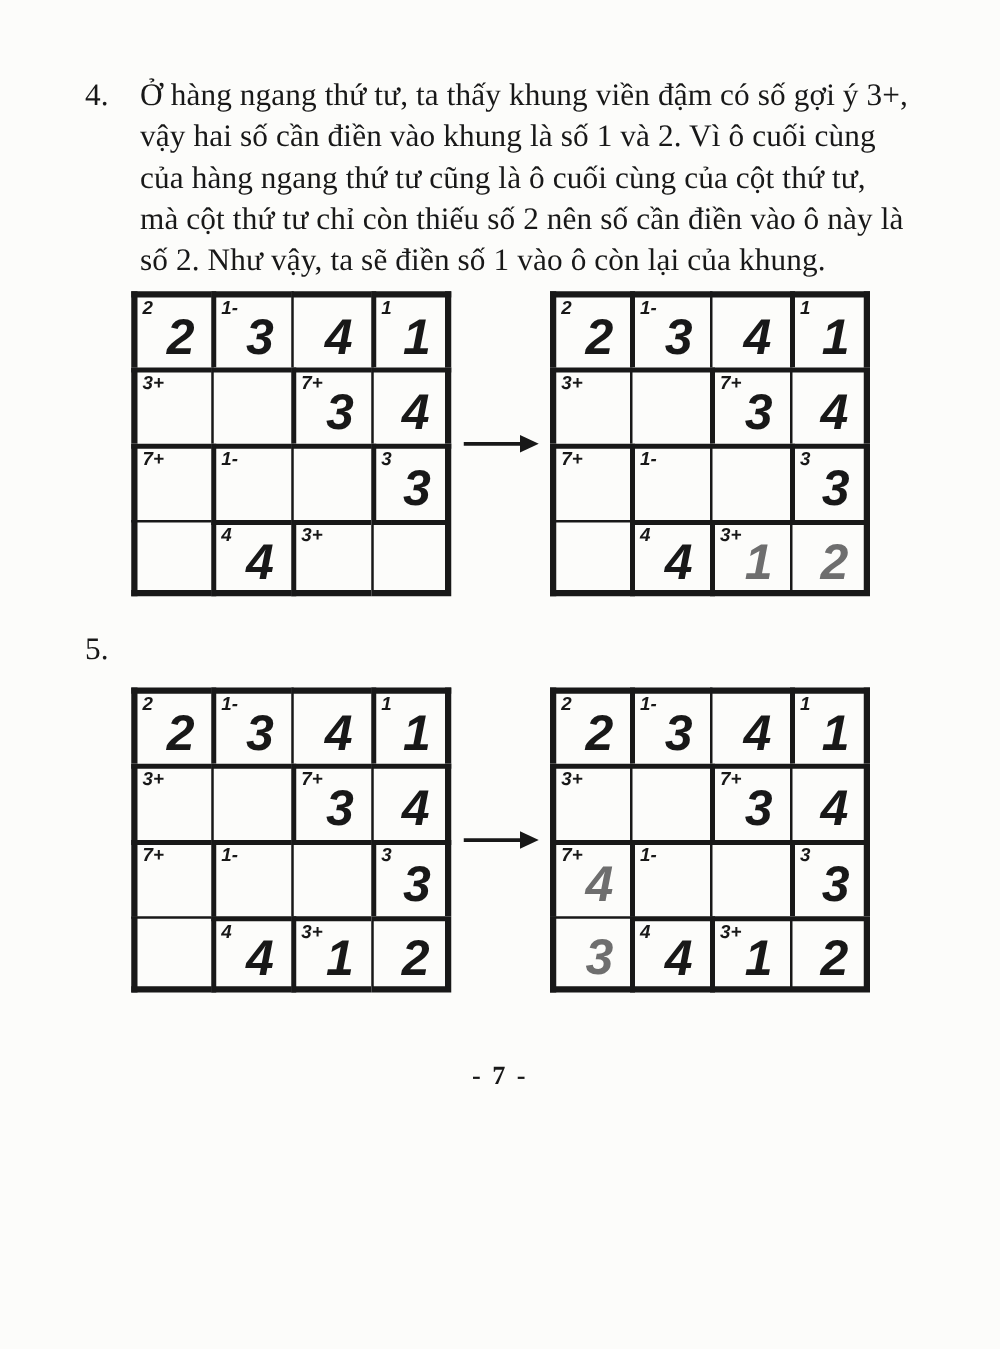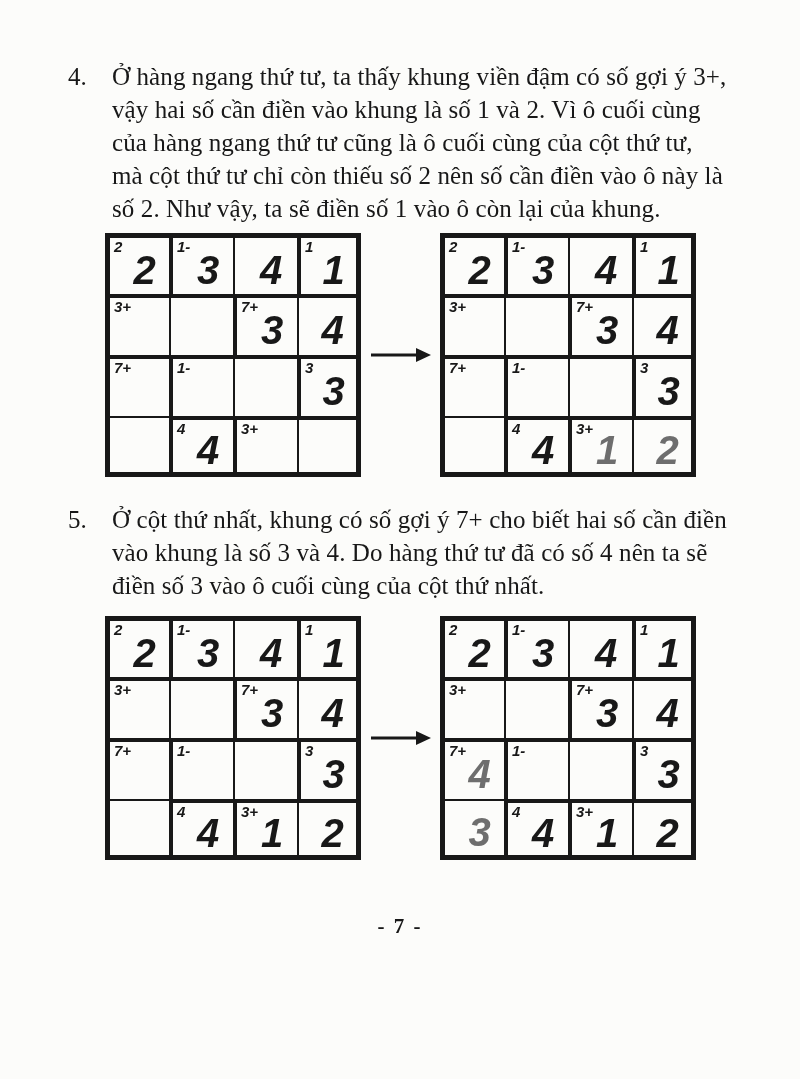--- a/index.html
+++ b/index.html
@@ -192,21 +192,20 @@
           <span class="val pencil">1</span>
         </div>
         <div class="cell" style="border-style: solid; border-color: rgb(24, 24, 24); border-width: 4px 5px 5px 2px;">
           <span class="val pencil">2</span>
         </div>
       </div>
   </div>
 
   <section class="step step-5">
     <div class="step-num">5.</div>
-    <div class="step-text">Ở cột thứ nhất, khung có số gợi ý 7+ cho biết hai số cần điền vào khung là số 3 và 4. Do hàng thứ tư đã có số 4 nên ta sẽ điền số 3 vào ô cuối cùng của cột thứ nhất.</div>
   </section>
 
   <div class="grids-row grids-row-5">
     <div class="kgrid">
         <div class="cell" style="border-style: solid; border-color: rgb(24, 24, 24); border-width: 5px 0px 0px 5px;">
           <span class="hint">2</span>
           <span class="val">2</span>
         </div>
         <div class="cell" style="border-style: solid; border-color: rgb(24, 24, 24); border-width: 5px 0px 0px 4px;">
           <span class="hint">1-</span>

